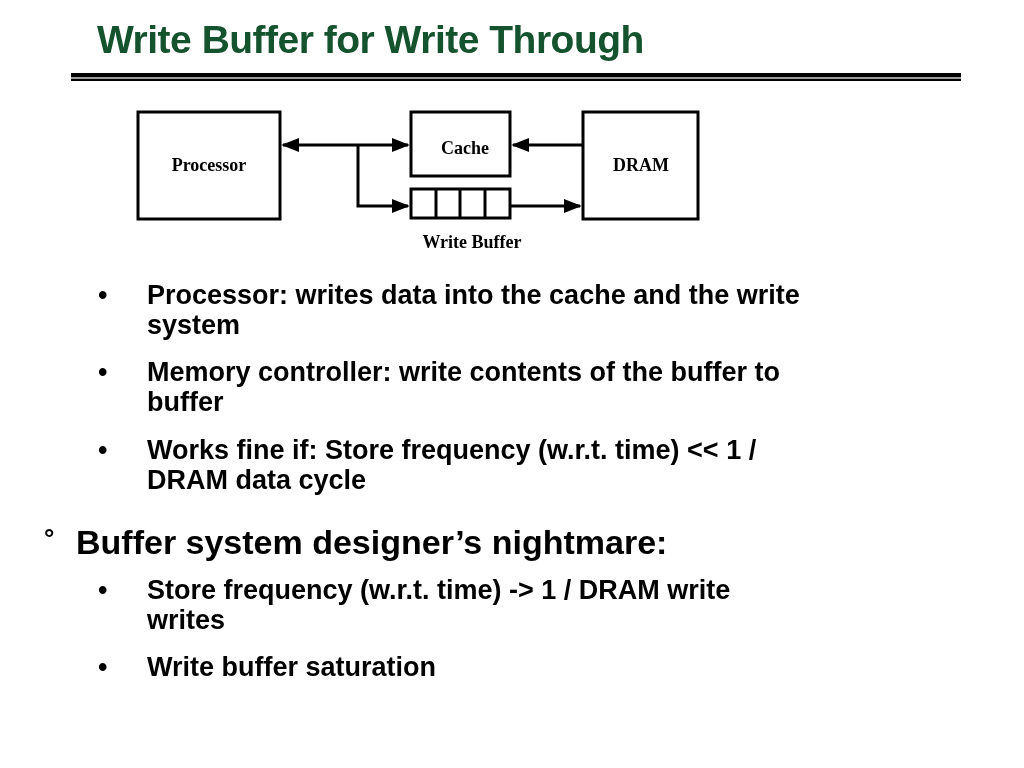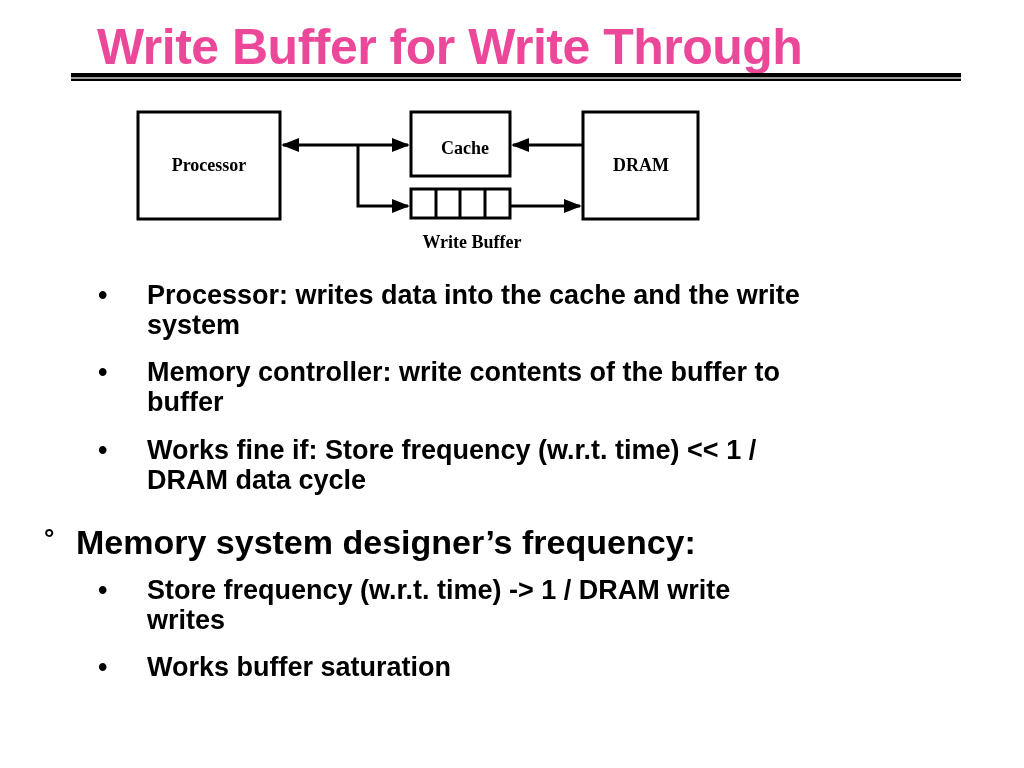--- a/index.html
+++ b/index.html
@@ -2,21 +2,21 @@
 <html><head>
   <meta charset="utf-8">
   <style>
     html, body { margin: 0; padding: 0; }
     body {
       width: 1024px; height: 768px; background: #ffffff; position: relative;
       overflow: hidden; font-family: "Liberation Sans", sans-serif; color: #000;
     }
     .title {
       position: absolute; left: 97px; top: 18px;
-      font-size: 50px; font-weight: bold; color: #ec4899;
+      font-size: 39px; font-weight: bold; color: #14532d;
       letter-spacing: -0.5px; white-space: nowrap;
     }
     .rule {
       position: absolute; left: 71px; width: 890px;
     }
     .rule-top { top: 73px; height: 4px; background: #000; }
     .rule-mid { top: 77px; height: 2px; background: #9a9a9a; }
     .rule-bot { top: 79px; height: 2px; background: #000; }
 
     .diagram { position: absolute; left: 0; top: 0; width: 1024px; height: 260px; }
@@ -87,24 +87,24 @@
     <span class="txt">Memory controller: write contents of the buffer to</span>
     <span class="txt" style="top:30px">buffer</span>
   </div>
   <div class="item l2" style="top:435px">
     <span class="mark">•</span>
     <span class="txt">Works fine if:  Store frequency (w.r.t. time) &lt;&lt; 1 /</span>
     <span class="txt" style="top:30px">DRAM data cycle</span>
   </div>
   <div class="item l1" style="top:524px">
     <span class="mark">°</span>
-    <span class="txt">Memory system designer’s frequency:</span>
+    <span class="txt">Buffer system designer’s nightmare:</span>
   </div>
   <div class="item l2" style="top:575px">
     <span class="mark">•</span>
     <span class="txt">Store frequency (w.r.t. time)   -&gt;  1 / DRAM write</span>
     <span class="txt" style="top:30px">writes</span>
   </div>
   <div class="item l2" style="top:652px">
     <span class="mark">•</span>
-    <span class="txt">Works buffer saturation</span>
+    <span class="txt">Write buffer saturation</span>
   </div>
 </div>
 
 </body></html>

